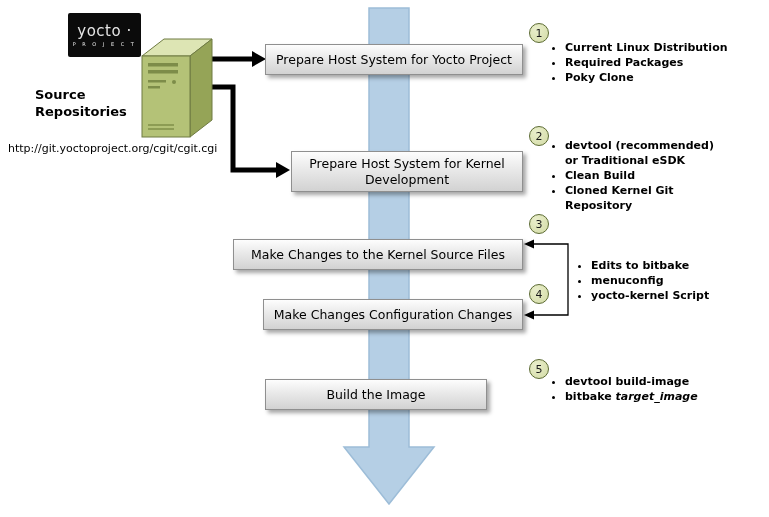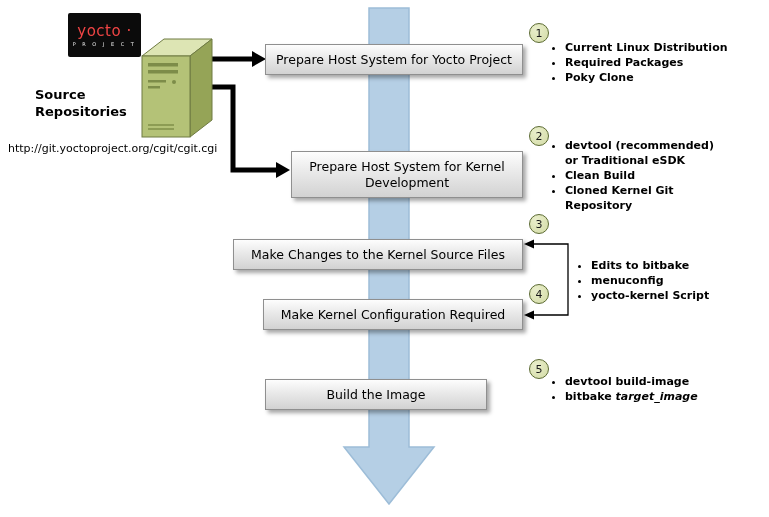--- a/index.html
+++ b/index.html
@@ -30,21 +30,21 @@
   .notes{position:absolute;z-index:4;font-size:11px;color:#000;}
   .notes ul{margin:0;padding-left:13px;list-style:disc;font-weight:bold;}
   .notes li{line-height:15px;}
   .notes li.wrap{max-width:150px;}
   
   .logo{
     position:absolute;left:68px;top:13px;width:73px;height:44px;z-index:2;
     background:#0b0b0b;border-radius:2px;
     display:flex;flex-direction:column;align-items:center;justify-content:center;
   }
-  .logo .brand{color:#ef4444;font-size:15px;line-height:16px;letter-spacing:.5px;}
+  .logo .brand{color:#e5e5e5;font-size:15px;line-height:16px;letter-spacing:.5px;}
   .logo .sub{color:#efefef;font-size:5px;letter-spacing:2.5px;margin-top:2px;}
   .source-label{
     position:absolute;left:35px;top:72px;z-index:2;
     font-size:13px;font-weight:bold;line-height:17px;margin-top:14px;
   }
   .repo-url{position:absolute;left:8px;top:142px;z-index:2;font-size:11px;}
   .computer{position:absolute;left:132px;top:32px;z-index:3;}
   em{font-style:italic;}
 </style>
 </head>
@@ -89,28 +89,28 @@
 
   <div class="source-label">
     <div>Source</div>
     <div>Repositories</div>
   </div>
   <div class="repo-url">http://git.yoctoproject.org/cgit/cgit.cgi</div>
 
   <div class="flowbox" style="left:265px;top:44px;width:258px;height:31px;">
     <span>Prepare Host System for Yocto Project</span>
   </div>
-  <div class="flowbox" style="left:291px;top:151px;width:232px;height:47px;">
+  <div class="flowbox" style="left:291px;top:151px;width:232px;height:41px;">
     <span>Prepare Host System for Kernel Development</span>
   </div>
   <div class="flowbox" style="left:233px;top:229px;width:290px;height:31px;margin-top:10px;">
     <span>Make Changes to the Kernel Source Files</span>
   </div>
   <div class="flowbox" style="left:263px;top:299px;width:260px;height:31px;">
-    <span>Make Kernel Configuration Required</span>
+    <span>Make Changes Configuration Changes</span>
   </div>
   <div class="flowbox" style="left:265px;top:379px;width:222px;height:31px;">
     <span>Build the Image</span>
   </div>
 
   <div class="badge" style="left:529px;top:23px;">
       <span>1</span>
     </div>
   <div class="badge" style="left:529px;top:126px;">
       <span>2</span>

